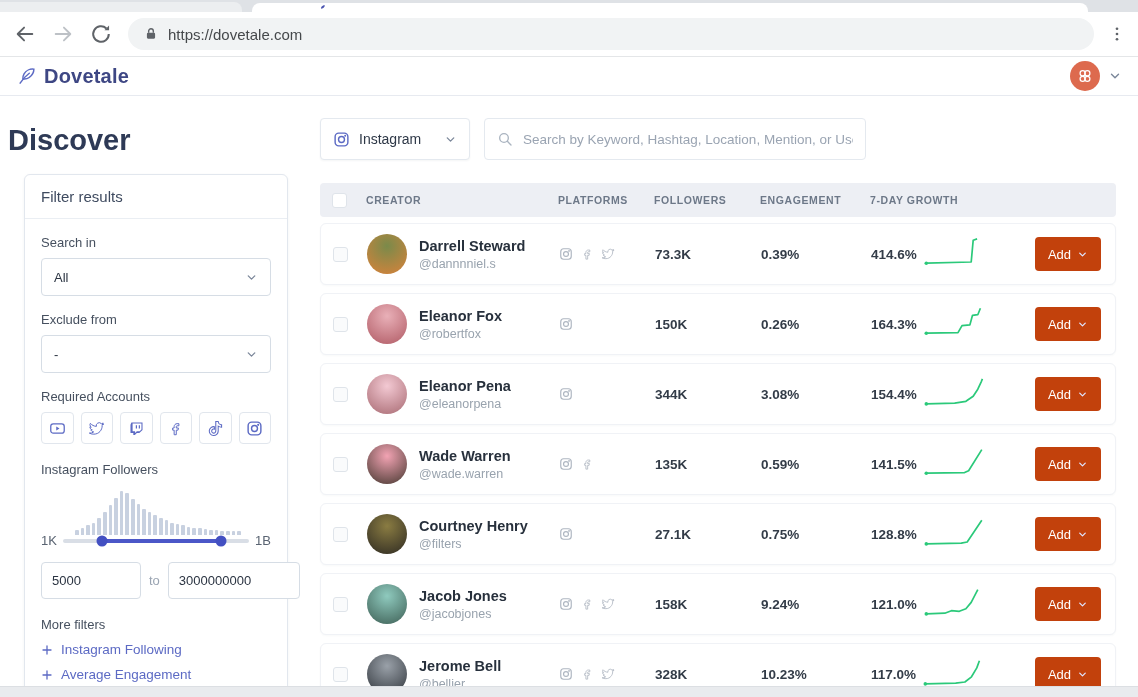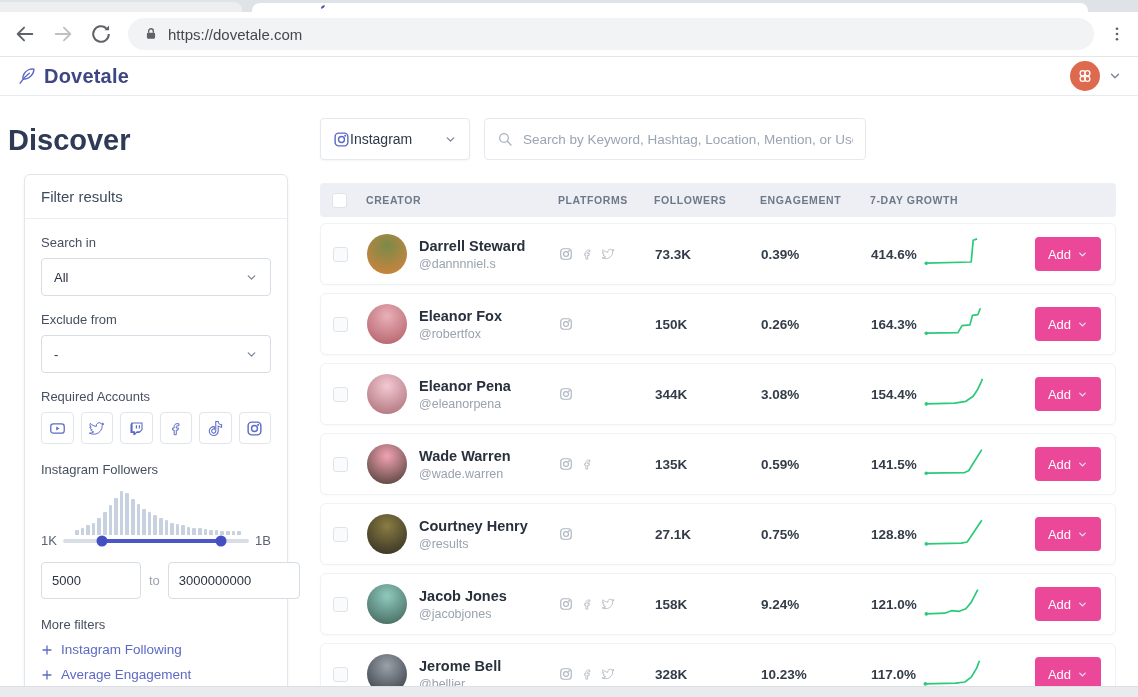--- a/index.html
+++ b/index.html
@@ -71,21 +71,21 @@
   .range-input.min { width:100px; } .range-input.max { width:132px; }
   .range-to { font-size:13px; color:#9aa4b2; }
   .more-links { display:flex; flex-direction:column; gap:10px; margin-top:10px; }
   .more-link { display:flex; align-items:center; gap:8px; font-size:13.5px; color:#5c6ac4;text-align:center; }
   .more-link .plus { width:12px; height:12px; }
 
   
   .search-row { position:absolute; left:320px; top:22px; display:flex; gap:14px; }
   .platform-select { width:150px; height:42px; background:#fff; border:1px solid #e4e9ef;
     border-radius:4px; box-shadow:0 1px 2px rgba(40,50,70,.05);
-    display:flex; align-items:center; padding:0 12px; }
+    display:flex; align-items:center; padding:0 12px; gap:9px; }
   .platform-select .p-ico { width:17px; height:17px; color:#5c6ac4; }
   .platform-select .p-lab { font-size:14px; color:#2e3847; }
   .platform-select .chev { margin-left:auto; width:13px; height:13px; color:#7a8699; }
   .search-box { width:382px; height:42px; background:#fff; border:1px solid #e4e9ef;
     border-radius:4px; display:flex; align-items:center; padding:0 12px; gap:10px; }
   .search-box .s-ico { width:16px; height:16px; color:#aab4c0; flex:none; }
   .search-box input { border:none; outline:none; flex:1; font-size:13.5px;
     color:#2b3442; font-family:"Liberation Sans",sans-serif; }
   .search-box input::placeholder { color:#9aa4b2; }
 
@@ -106,21 +106,21 @@
   .avatar { width:40px; height:40px; border-radius:50%; }
   .who .nm { font-size:14.5px; font-weight:bold; color:#27303c; margin-bottom:3px; }
   .who .hd { font-size:12.5px; color:#99a3ae; }
   .plat-icons { display:flex; gap:7px; color:#aeb6c1; }
   .plat-icons svg { width:14px; height:14px; }
   .metric { font-size:13.5px; font-weight:bold; color:#333c48; }
   .growth-cell { display:flex; align-items:center; gap:6px; }
   .growth-val { font-size:13.5px; font-weight:bold; color:#333c48; }
   .spark { width:70px; height:40px; }
   .add-cell { display:flex; justify-content:flex-end; padding-right:2px; }
-  .add-btn { width:66px; height:34px; background:#ec4899; border:none; border-radius:4px;
+  .add-btn { width:66px; height:34px; background:#c2410c; border:none; border-radius:4px;
     color:#fff; font-size:13px; display:flex; align-items:center; justify-content:center;
     gap:6px; font-family:"Liberation Sans",sans-serif; }
   .add-btn .chev { width:11px; height:11px; color:#dfe3ff; }
   .bottom-strip { position:absolute; left:0; bottom:0; width:1138px; height:11px;
     background:#e9ebee; border-top:1px solid #dcdfe3; }
 </style>
 </head>
 <body>
 
 <div class="tabstrip">
@@ -491,21 +491,21 @@
     </div>
   </div>
 
   <div class="t-grid row-card">
     <div class="checkbox"></div>
     <div>
             <div class="avatar" style="background: radial-gradient(circle at 50% 30%, rgb(138, 124, 66), rgb(46, 42, 34));"></div>
           </div>
     <div class="who">
       <div class="nm">Courtney Henry</div>
-      <div class="hd">@results</div>
+      <div class="hd">@filters</div>
     </div>
     <div class="plat-icons">
             <svg viewBox="0 0 24 24">
               <rect x="3" y="3" width="18" height="18" rx="5" fill="none" stroke="currentColor" stroke-width="2"></rect>
               <circle cx="12" cy="12" r="4.2" fill="none" stroke="currentColor" stroke-width="2"></circle>
               <circle cx="17.2" cy="6.8" r="1.5" fill="currentColor"></circle>
             </svg>
           </div>
     <div class="metric">27.1K</div>
     <div class="metric">0.75%</div>

